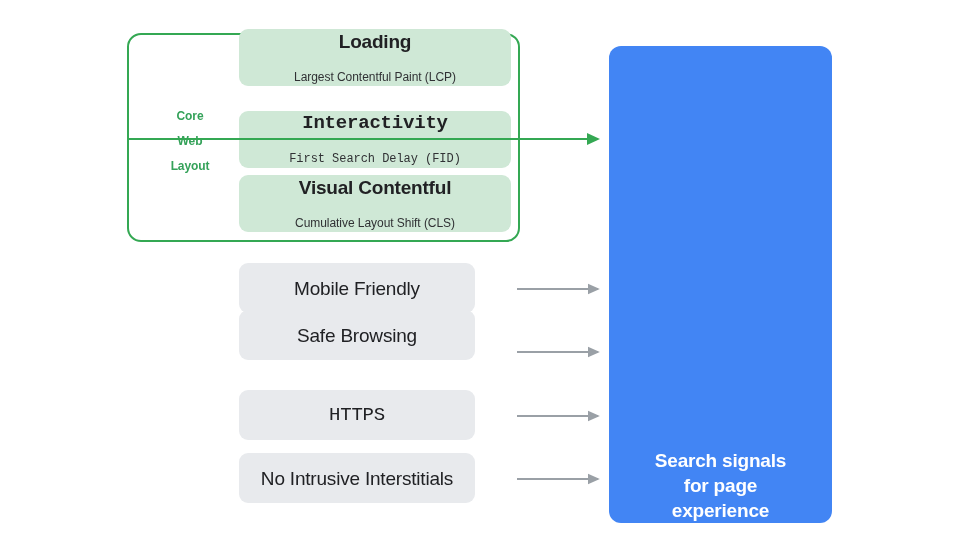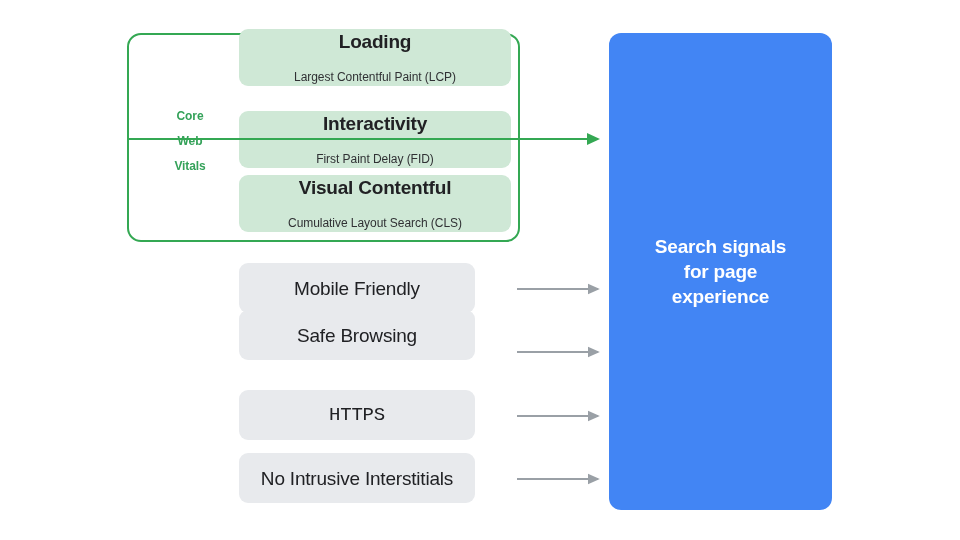--- a/index.html
+++ b/index.html
@@ -53,21 +53,21 @@
     height: 57px;
     background: #cfe8d6;
     border-radius: 9px;
     display: flex;
     flex-direction: column;
     align-items: center;
     justify-content: center;
     box-sizing: border-box;
   }
   .metric-card.m0 { top: 29px; }
-  .metric-card.m1 { top: 111px; }
+  .metric-card.m1 { top: 111px; font-family: Liberation Mono, monospace; }
   .metric-card.m2 { top: 175px; }
   .metric-title {
     font-size: 19px;
     font-weight: bold;
     color: #212124;
     line-height: 23px;
     letter-spacing: -0.2px;
   }
   .metric-sub {
     font-size: 12px;
@@ -108,27 +108,27 @@
     top: 0;
     width: 960px;
     height: 540px;
     pointer-events: none;
   }
 
   
   .outcome-panel {
     position: absolute;
     left: 609px;
-    top: 33px;
+    top: 46px;
     width: 223px;
     height: 477px;
     background: #4285f4;
     border-radius: 12px;
     display: flex;
-    align-items: center;
+    align-items: flex-end;
     justify-content: center;
     box-sizing: border-box;
   }
   .outcome-text {
     color: #ffffff;
     font-size: 19px;
     font-weight: bold;
     text-align: center;
     line-height: 25px;
     letter-spacing: -0.2px;
@@ -139,36 +139,36 @@
 </head>
 <body>
 
 <div id="stage">
 
   <div class="cwv-container"></div>
 
   <div class="cwv-label">
     <span>Core</span>
     <span>Web</span>
-    <span>Vitals</span>
+    <span>Layout</span>
   </div>
 
   <div class="metric-card m0">
     <div class="metric-title">Loading</div>
     <div class="metric-sub">Largest Contentful Paint (LCP)</div>
   </div>
 
   <div class="metric-card m1">
     <div class="metric-title">Interactivity</div>
-    <div class="metric-sub">First Paint Delay (FID)</div>
+    <div class="metric-sub">First Search Delay (FID)</div>
   </div>
 
   <div class="metric-card m2">
     <div class="metric-title">Visual Contentful</div>
-    <div class="metric-sub">Cumulative Layout Search (CLS)</div>
+    <div class="metric-sub">Cumulative Layout Shift (CLS)</div>
   </div>
 
   <div class="signal-card s0">
     <div class="signal-label">Mobile Friendly</div>
   </div>
   <div class="signal-card s1">
     <div class="signal-label">Safe Browsing</div>
   </div>
   <div class="signal-card s2">
     <div class="signal-label">HTTPS</div>

